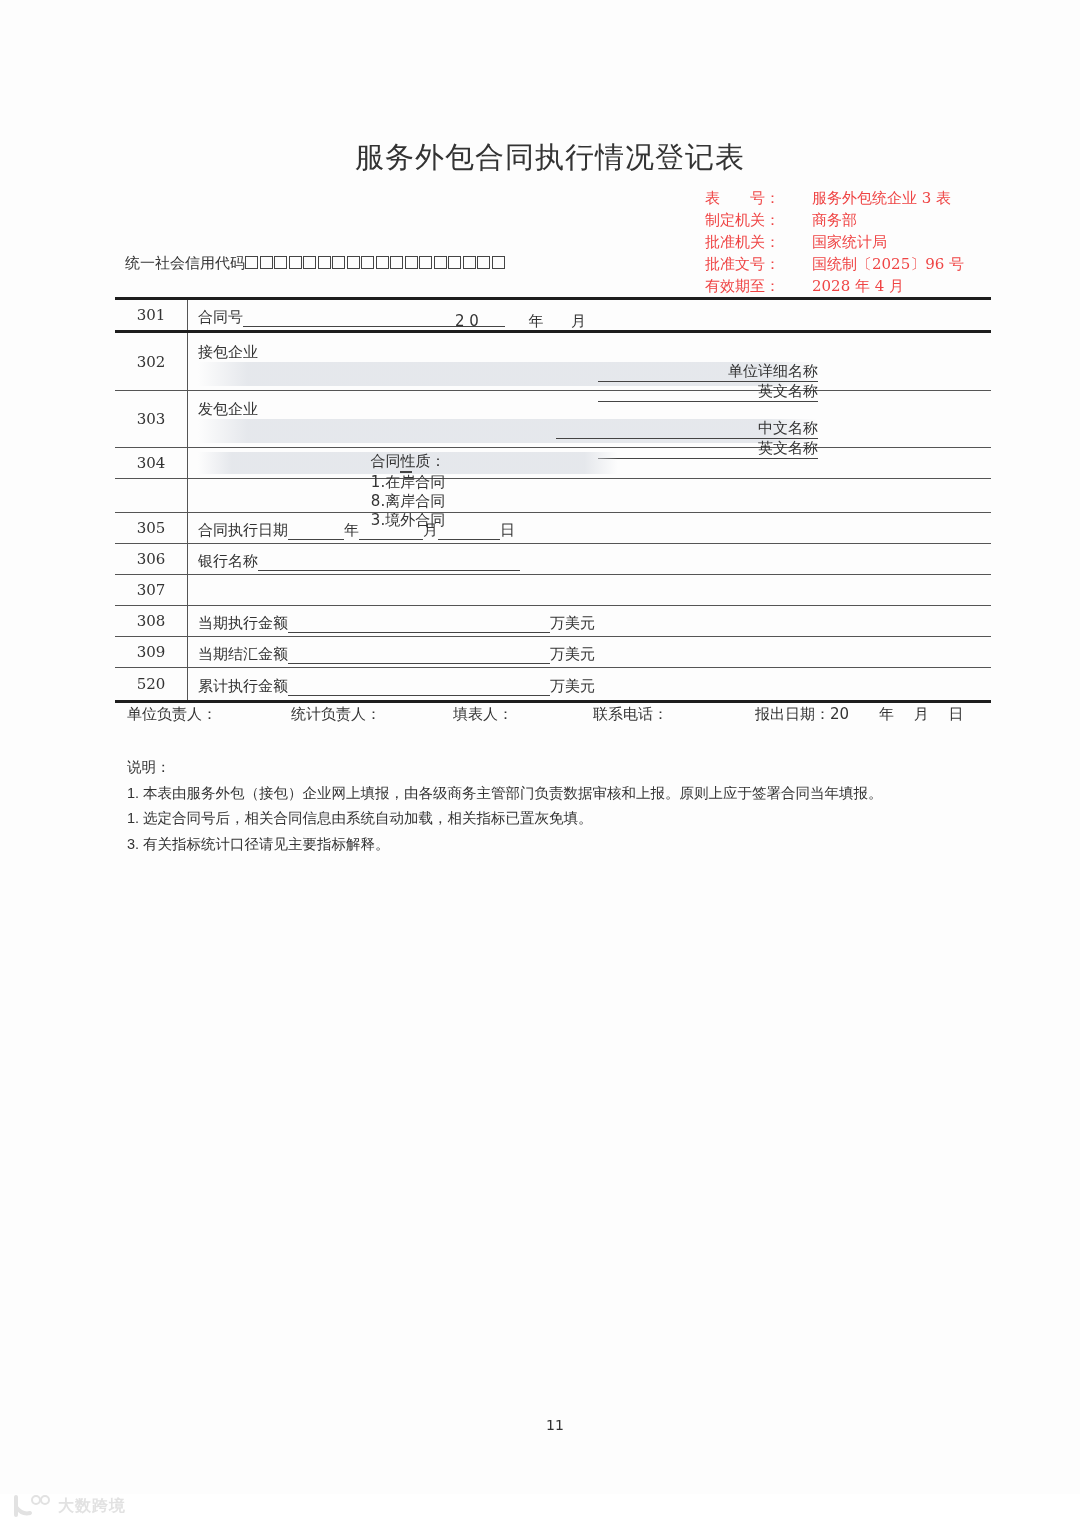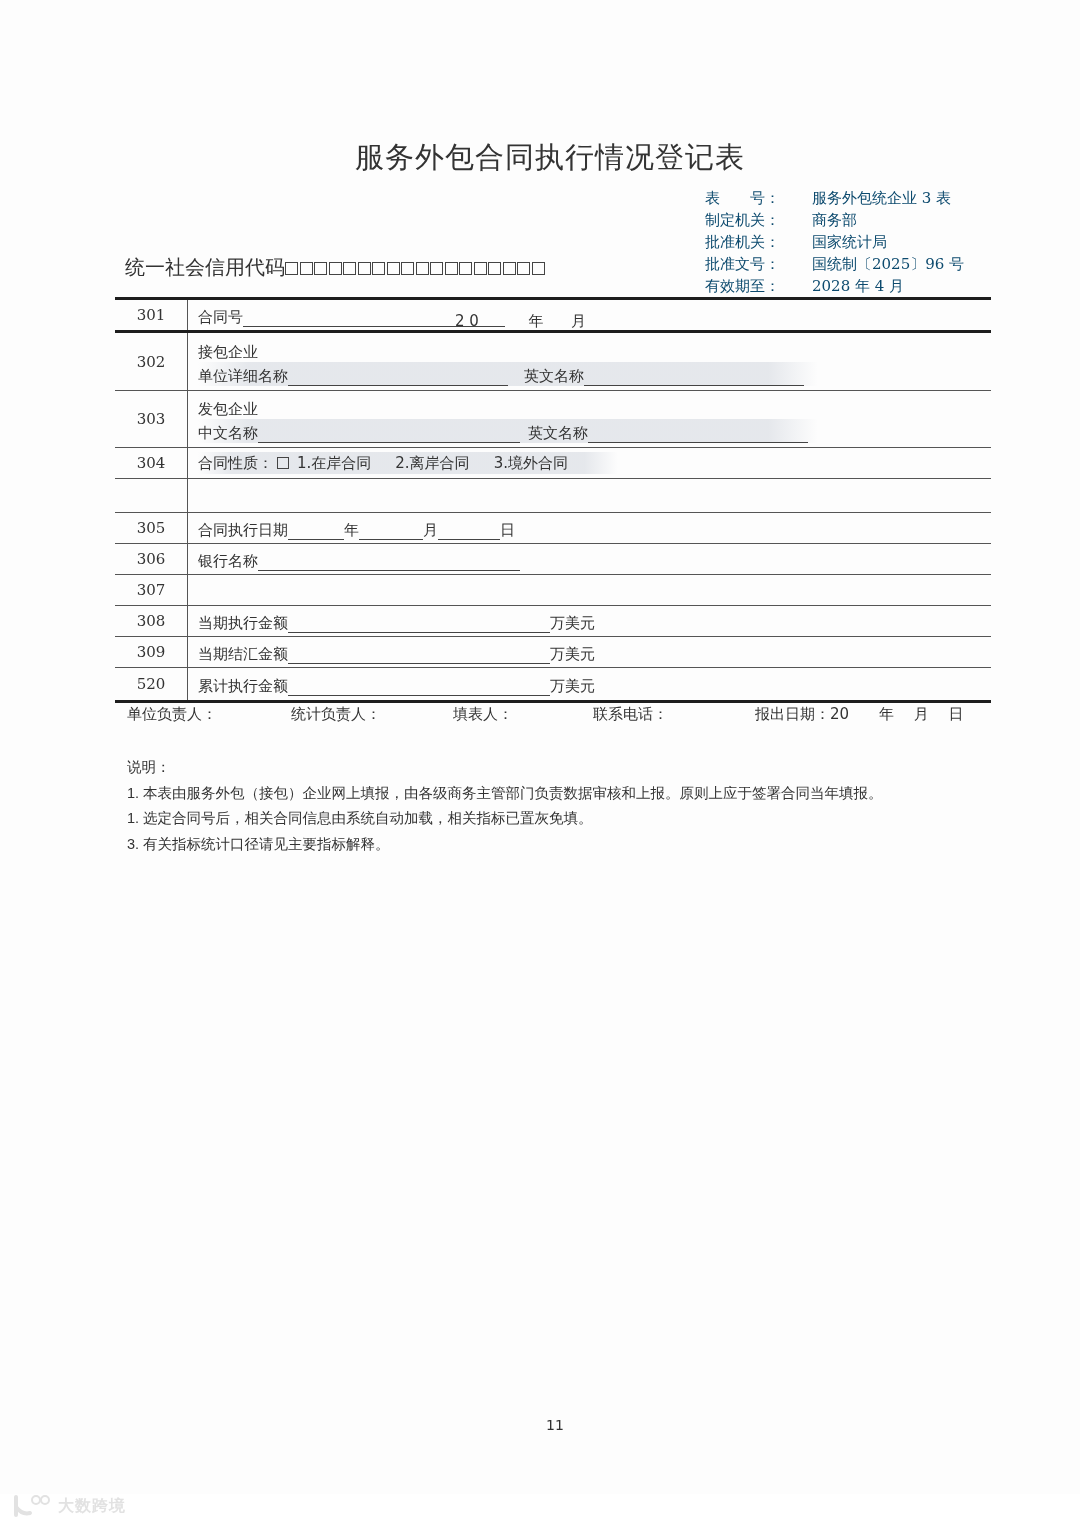--- a/index.html
+++ b/index.html
@@ -11,46 +11,46 @@
     overflow: hidden;
   }
   .page { position: absolute; left: 0; top: 0; width: 1080px; height: 1494px; background: #fdfdfd; }
 
   .title {
     position: absolute; left: 0; width: 1100px; top: 138px;
     text-align: center; font-size: 29px; letter-spacing: 1px;
     font-family: "DejaVu Sans", "Liberation Sans", sans-serif; color: #333;
   }
 
-  .meta { position: absolute; left: 705px; top: 187px; font-size: 15px; line-height: 22px; color: #0c4a6e; }
+  .meta { position: absolute; left: 705px; top: 187px; font-size: 15px; line-height: 22px; color: #ef4444; }
   .meta-row { display: flex; height: 22px; }
   .meta-label { width: 107px; white-space: nowrap; }
   .meta-value { white-space: nowrap; }
 
   .credit-code {
-    position: absolute; left: 125px; top: 254px; font-size: 20px;
+    position: absolute; left: 125px; top: 254px; font-size: 15px;
     font-family: Liberation Serif, serif; color: #333; white-space: nowrap;
   }
   .box { display: inline-block; width: 13px; height: 13px; border: 1.3px solid #444; margin-right: 1.5px; vertical-align: -1px; }
 
   .period {
     position: absolute; left: 455px; top: 276px; font-size: 15px; color: #333;
     font-family: "DejaVu Sans", "Liberation Sans", sans-serif; white-space: nowrap; margin-top: 36px;
   }
 
   .form { position: absolute; left: 115px; top: 297px; width: 876px; }
   .thick { height: 3px; background: #1e1e1e; }
   .row { position: relative; display: flex; border-bottom: 1.5px solid #555; font-size: 15px; }
   .row.last { border-bottom: none; }
   .num { width: 73px; display: flex; align-items: center; justify-content: center; border-right: 1.5px solid #555; color: #333; }
   .content { flex: 1; padding-left: 10px; display: flex; flex-direction: column; justify-content: center; color: #333;
     font-family: "DejaVu Sans", "Liberation Sans", sans-serif; }
   .line { display: flex; align-items: flex-end; white-space: nowrap; height: 24px; }
   .blank { display: inline-block; border-bottom: 1px solid #444; height: 18px; }
-  .gray-band { background: linear-gradient(to right, rgba(230,232,236,0.0), rgba(225,228,233,0.85) 8%, rgba(225,228,233,0.85) 92%, rgba(230,232,236,0.0)); }
+  .gray-band { background: linear-gradient(to right, rgba(230,232,236,0.0), rgba(225,228,233,0.85) 8%, rgba(225,228,233,0.85) 92%, rgba(230,232,236,0.0)); flex-direction: column; }
   .spacer { display: inline-block; }
   .chk { display: inline-block; width: 12px; height: 12px; border: 1.2px solid #444; margin: 0 8px 0 4px; vertical-align: -1px; }
 
   .footer-sign {
     position: absolute; top: 705px; left: 127px; width: 860px; font-size: 15px; color: #333;
     font-family: "DejaVu Sans", "Liberation Sans", sans-serif; white-space: nowrap;
   }
   .footer-sign span { position: absolute; top: 0; }
 
   .notes { position: absolute; left: 127px; top: 755px; font-size: 14.5px; line-height: 25.5px; color: #333;
@@ -152,21 +152,21 @@
     </div>
 
     <div class="row" style="height:31px">
       <div class="num">304</div>
       <div class="content">
         <div class="line gray-band" style="width:420px;height:22px;align-items:center">
           <span>合同性质：</span>
           <span class="chk"></span>
           <span>1.在岸合同</span>
           <span class="spacer" style="width:24px"></span>
-          <span>2.离岸合同</span>
+          <span>8.离岸合同</span>
           <span class="spacer" style="width:24px"></span>
           <span>3.境外合同</span>
         </div>
       </div>
     </div>
 
     <div class="row" style="height:34px">
       <div class="num"></div>
       <div class="content"></div>
     </div>

